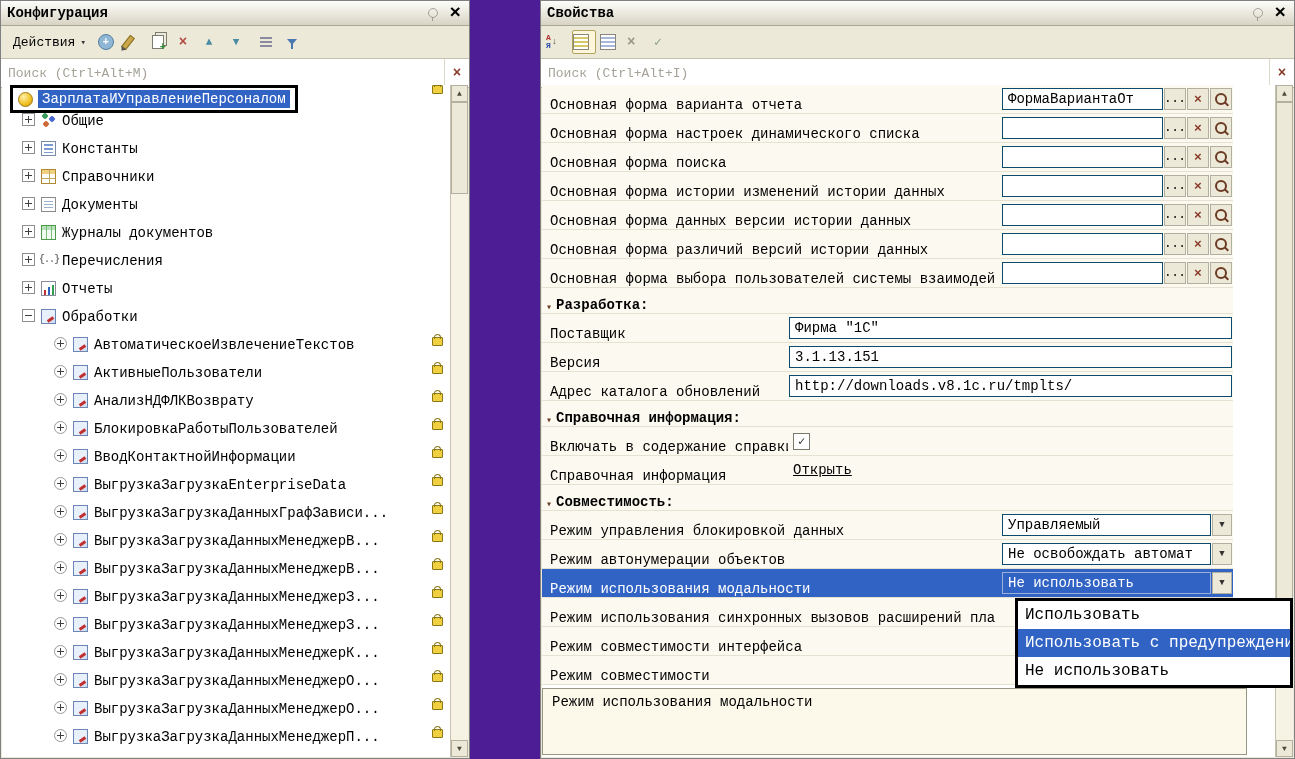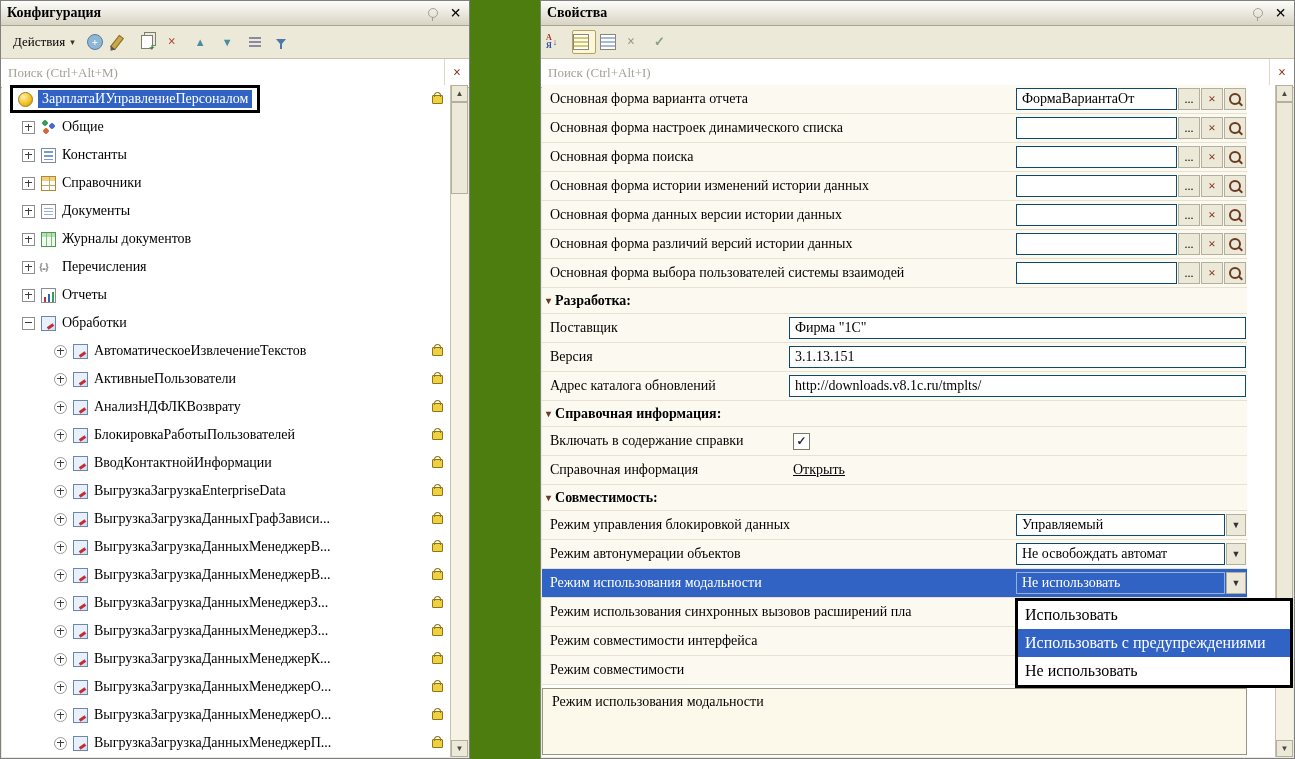--- a/index.html
+++ b/index.html
@@ -1,16 +1,16 @@
 <!DOCTYPE html>
 <html><head>
 <meta charset="utf-8">
 <style>
   html,body{margin:0;padding:0}
-  .stage{position:relative;width:1295px;height:759px;background:#4d7c0f;font-family:Liberation Serif, serif;color:#000;overflow:hidden}
+  .stage{position:relative;width:1295px;height:759px;background:#4c1d95;font-family:Liberation Mono, monospace;color:#000;overflow:hidden}
   .panel{position:absolute;top:0;height:759px;background:#ece9d8;border:1px solid #808080;box-sizing:border-box}
   .panel.left{left:0;width:470px}
   .panel.right{left:540px;width:755px}
 
   
   .titlebar{height:24px;display:flex;align-items:center;padding:0 6px;background:linear-gradient(#fdfdfa,#d8d4c4);border-bottom:1px solid #aaa695;font-weight:bold;font-size:14px}
   .titlebar .spacer{flex:1}
   .pin-ic{width:8px;height:8px;border:1px solid #8a8a7d;border-radius:50%;position:relative;margin-right:10px;opacity:.75}
   .pin-ic::after{content:"";position:absolute;left:3px;top:8px;width:1px;height:4px;background:#8a8a7d}
   .close-ic{font-size:19px;font-weight:bold;line-height:18px;padding:0 2px}
@@ -39,21 +39,21 @@
   .gray-x{color:#9a968a;font-weight:bold;font-size:14px}
   .gray-check{color:#8aa08a;font-weight:bold;font-size:13px}
 
   
   .searchbar{height:28px;background:#fff;border-bottom:1px solid #b6b2a0;display:flex;align-items:stretch}
   .search-ph{flex:1;display:flex;align-items:center;color:#a6a298;font-size:13px;padding-left:7px}
   .search-clear{width:24px;display:flex;align-items:center;justify-content:center;color:#8a3a28;font-weight:bold;font-size:14px;border-left:1px solid #ddd9c8}
 
   
   .tree{position:absolute;top:84px;left:1px;right:18px;bottom:1px;background:#fff;overflow:hidden}
-  .tree-row{height:28px;display:flex;align-items:center;gap:6px;font-size:14px;white-space:nowrap;overflow:visible}
+  .tree-row{height:28px;display:flex;align-items:flex-start;gap:6px;font-size:14px;white-space:nowrap;overflow:visible}
   .lvl0{padding-left:8px}.lvl1{padding-left:20px}.lvl2{padding-left:52px}
   .exp{width:13px;height:13px;box-sizing:border-box;border:1px solid #8f8f8f;background:#fff;position:relative;flex:none}
   .exp::before{content:"";position:absolute;left:2px;right:2px;top:50%;height:1px;margin-top:-1px;background:#404040}
   .exp.plus::after{content:"";position:absolute;top:2px;bottom:2px;left:50%;width:1px;margin-left:-1px;background:#404040}
   .exp.round{border-radius:50%;border-color:#9a9a9a}
   .ticon{width:15px;height:15px;flex:none;position:relative;box-sizing:border-box}
   .icon-root{border-radius:50%;background:radial-gradient(circle at 35% 30%,#fff0a8,#f0c020 60%,#c89010);border:1px solid #a07810}
   .icon-common{background:radial-gradient(circle at 4px 3px,#3a9a5a 2.5px,transparent 3px),radial-gradient(circle at 11px 6px,#4a6ad0 2.5px,transparent 3px),radial-gradient(circle at 5px 11px,#d06a3a 2.5px,transparent 3px)}
   .icon-const{border:1px solid #7a8aa8;background:#fff}
   .icon-const::before{content:"";position:absolute;inset:2px;background:repeating-linear-gradient(#7a9ad0 0 2px,transparent 2px 4px)}
@@ -77,21 +77,21 @@
   
   .vscroll{position:absolute;top:84px;bottom:1px;width:17px;background:#f6f2e4;border-left:1px solid #c6c2b0;display:flex;flex-direction:column}
   .panel.left .vscroll{right:1px}
   .panel.right .vscroll{right:1px}
   .sb-btn{height:17px;background:#ece9d8;border:1px solid #b4b0a0;display:flex;align-items:center;justify-content:center;font-size:8px;color:#4a4a3c;box-sizing:border-box}
   .sb-thumb{background:#ece9d8;border:1px solid #b4b0a0;box-sizing:border-box}
   .sb-track{flex:1}
 
   
   .props{position:absolute;top:84px;left:1px;right:18px;bottom:1px;background:#fff;overflow:visible}
-  .prow{height:29px;display:flex;align-items:center;border-bottom:1px solid #e6e2d1;background:#fcfaf0;font-size:14px;margin-right:29px;box-sizing:border-box}
+  .prow{height:29px;display:flex;align-items:flex-end;border-bottom:1px solid #e6e2d1;background:#fcfaf0;font-size:14px;margin-right:43px;box-sizing:border-box}
   .prow .plabel{flex:1;min-width:0;padding-left:8px;white-space:nowrap;overflow:hidden}
   .prow .plabel.fixed{flex:none;width:238px}
   .pvalue{width:232px;flex:none;align-self:stretch;display:flex;align-items:center;padding:2px 1px;box-sizing:border-box}
   .pvalue.grow{flex:1;width:auto;min-width:0}
   .field{flex:1;min-width:0;height:22px;background:#fff;border:1px solid #0c4a6e;display:flex;align-items:center;padding:0 5px;white-space:nowrap;overflow:hidden;box-sizing:border-box}
   .mini-btn{width:22px;height:22px;flex:none;margin-left:1px;background:#ece9d8;border:1px solid #b3af9e;display:flex;align-items:center;justify-content:center;font-size:12px;box-sizing:border-box}
   .mini-btn.dd{width:20px}
   .mini-btn .x{color:#8a3a28;font-weight:bold;font-size:13px}
   .mag-ic{width:8px;height:8px;border:2px solid #6b3a22;border-radius:50%;position:relative}
   .mag-ic::after{content:"";position:absolute;width:5px;height:2px;background:#6b3a22;right:-4px;bottom:-2px;transform:rotate(45deg)}

